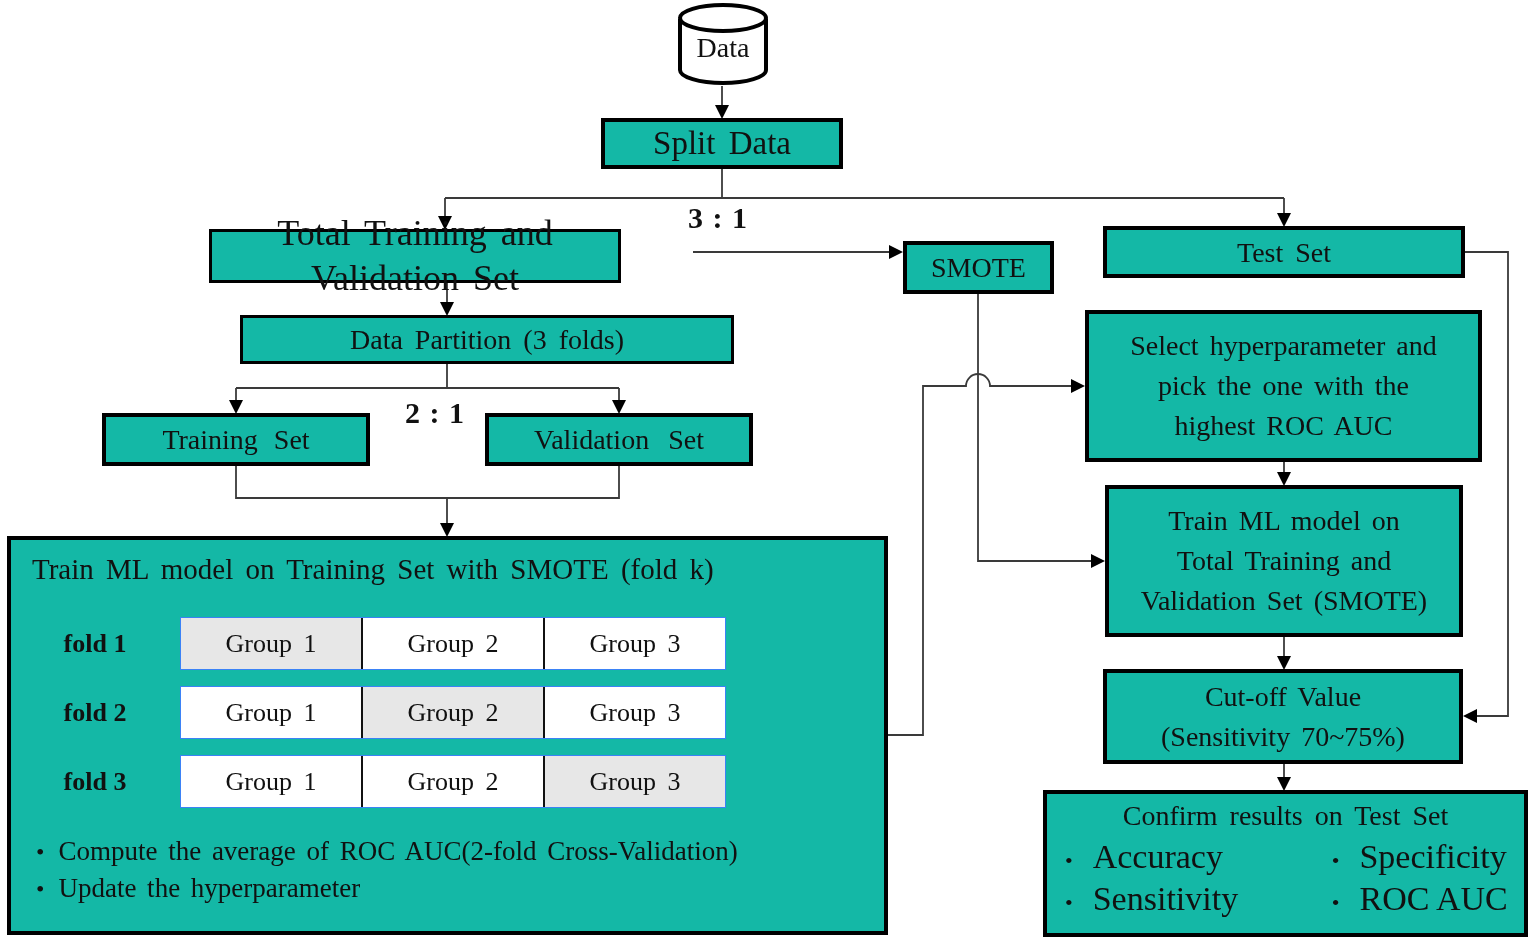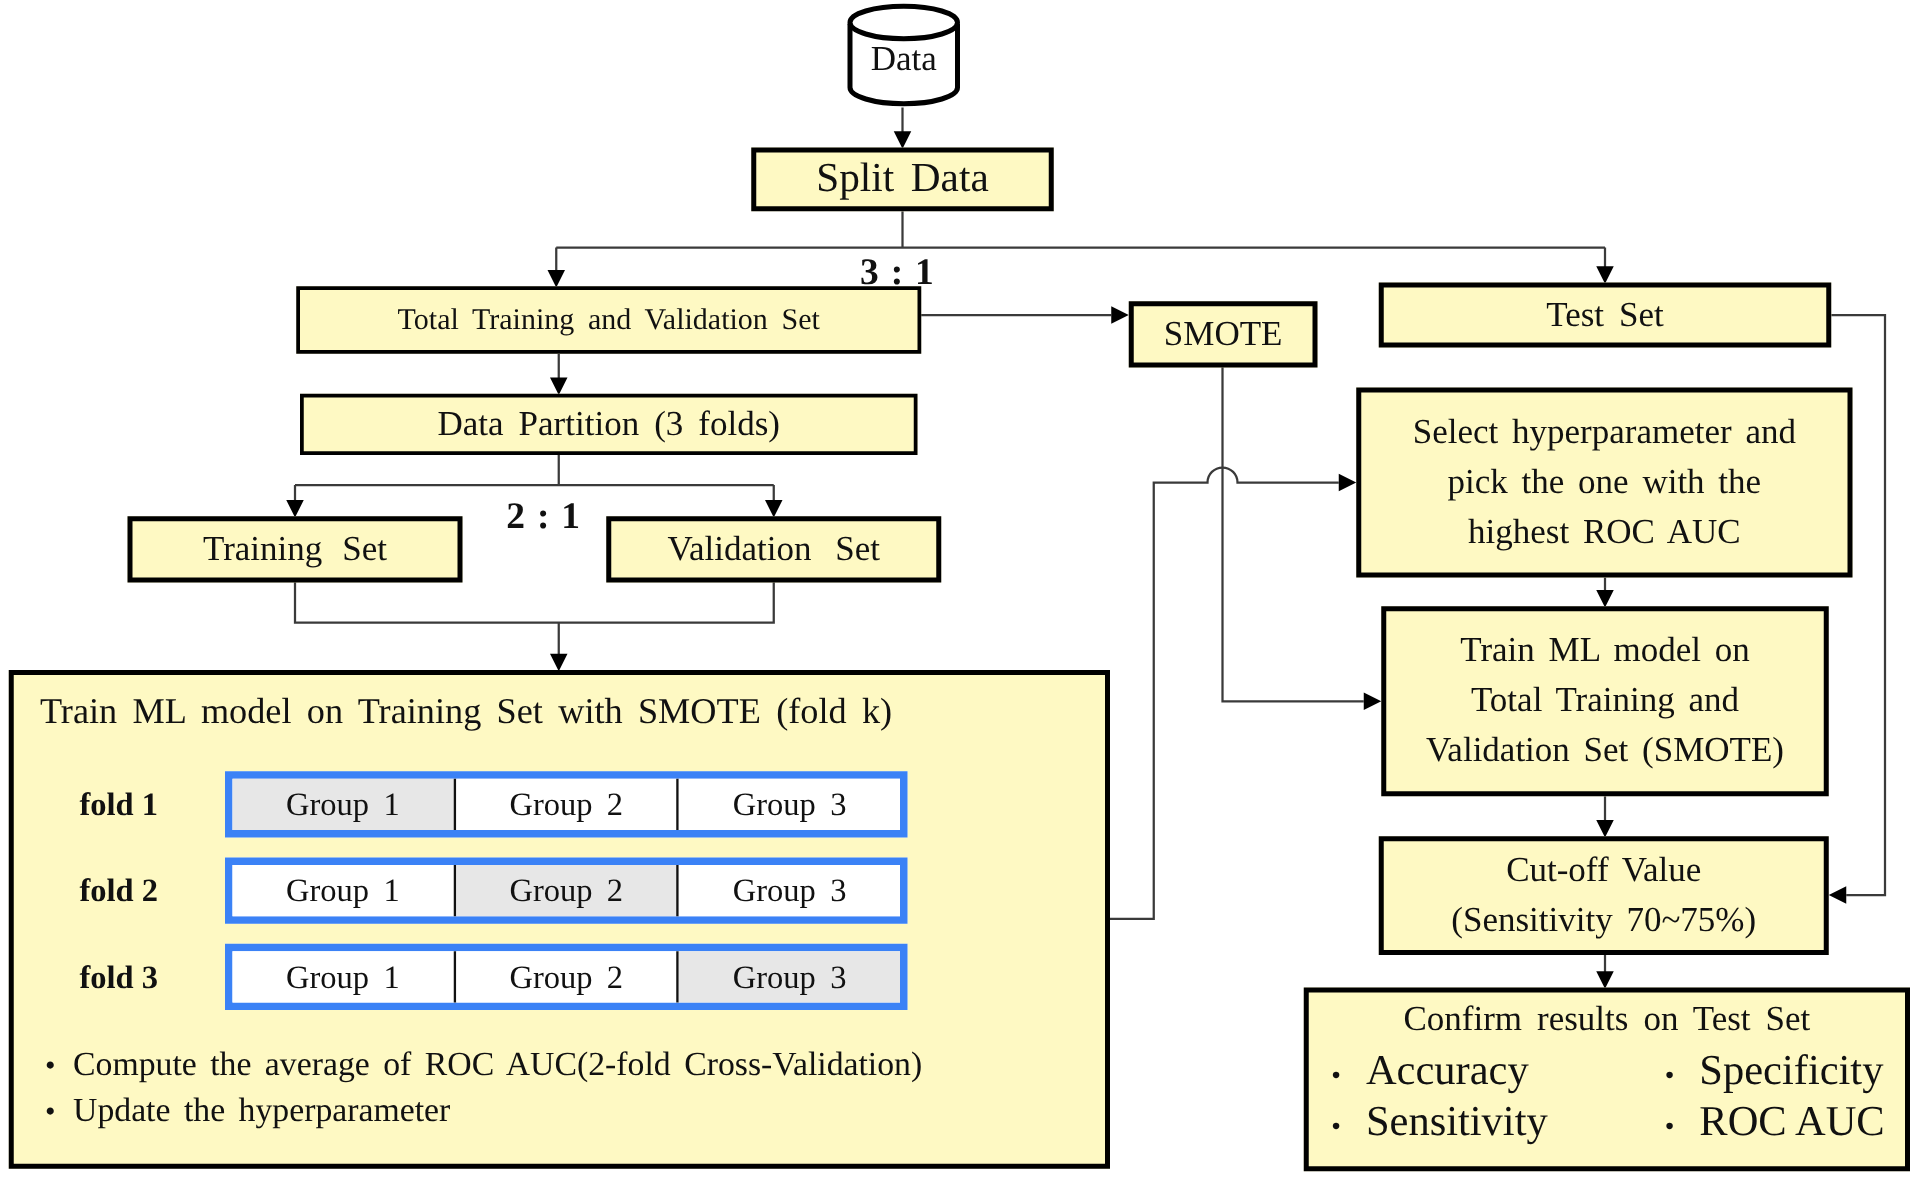--- a/index.html
+++ b/index.html
@@ -1,29 +1,29 @@
 <!DOCTYPE html>
 <html><head>
 <meta charset="utf-8">
 <style>
   html,body{margin:0;padding:0;background:#fff;}
   #stage{position:relative;width:1535px;height:947px;background:#ffffff;overflow:hidden;
          font-family:"Liberation Serif",serif;color:#111;}
   #connectors{position:absolute;left:0;top:0;z-index:0;}
-  .node{position:absolute;box-sizing:border-box;background:#fef9c3;border:3px solid #000;
+  .node{position:absolute;box-sizing:border-box;background:#14b8a6;border:3px solid #000;
         display:flex;align-items:center;justify-content:center;text-align:center;
         word-spacing:5px;z-index:1;line-height:1.25;}
   .b4{border-width:4px;}
   .multi{flex-direction:column;}
   .ratio{position:absolute;z-index:2;font-weight:700;font-size:30px;letter-spacing:1px;}
   .cyl-label{position:absolute;z-index:2;font-size:28px;}
   .bigtitle{position:absolute;z-index:2;font-size:29px;word-spacing:5px;white-space:nowrap;}
   .foldlabel{position:absolute;z-index:2;font-weight:700;font-size:26px;
              display:flex;align-items:center;justify-content:center;}
-  .foldrow{position:absolute;z-index:2;display:flex;box-sizing:border-box;border:6px solid #3b82f6;background:#fff;}
+  .foldrow{position:absolute;z-index:2;display:flex;box-sizing:border-box;border:1px solid #3b82f6;background:#fff;}
   .cell{flex:1;display:flex;align-items:center;justify-content:center;font-size:26px;word-spacing:5px;
         border-right:2px solid #111;box-sizing:border-box;background:#fff;}
   .cell:last-child{border-right:none;}
   .cell.hl{background:#e7e7e7;}
   .bullet{position:absolute;z-index:2;font-size:27px;word-spacing:4px;white-space:nowrap;}
   .bullet::before{content:"\2022";margin-right:14px;font-size:24px;}
   .confirm-inner{position:absolute;z-index:2;display:flex;flex-direction:column;align-items:center;}
   .confirm-title{font-size:28px;word-spacing:5px;margin-top:10px;}
   .confirm-grid{width:100%;display:grid;grid-template-columns:55% 45%;margin-top:6px;}
   .cbullet{font-size:34px;text-align:left;padding-left:22px;line-height:38px;white-space:nowrap;}
@@ -79,21 +79,21 @@
       <ellipse cx="723" cy="18" rx="43" ry="13"></ellipse>
     </g>
   </svg>
 
   <div class="cyl-label" style="left:680px;top:32px;width:86px;text-align:center;position:absolute;">Data</div>
 
   <div class="node b4" style="left:601px;top:118px;width:242px;height:51px;font-size:33px;">Split Data</div>
 
   <div class="ratio" style="left:688px;top:201px;">3 : 1</div>
 
-  <div class="node" style="left:209px;top:229px;width:500px;height:54px;font-size:24px;margin-left:28px;">Total Training and Validation Set</div>
+  <div class="node" style="left:209px;top:229px;width:412px;height:54px;font-size:36px;">Total Training and Validation Set</div>
 
   <div class="node b4" style="left:903px;top:241px;width:151px;height:53px;font-size:28px;">SMOTE</div>
 
   <div class="node b4" style="left:1103px;top:226px;width:362px;height:52px;font-size:28px;">Test Set</div>
 
   <div class="node" style="left:240px;top:315px;width:494px;height:49px;font-size:28px;">Data Partition (3 folds)</div>
 
   <div class="ratio" style="left:405px;top:396px;">2 : 1</div>
 
   <div class="node b4" style="left:102px;top:413px;width:268px;height:53px;font-size:28px;word-spacing:9px;">Training Set</div>

